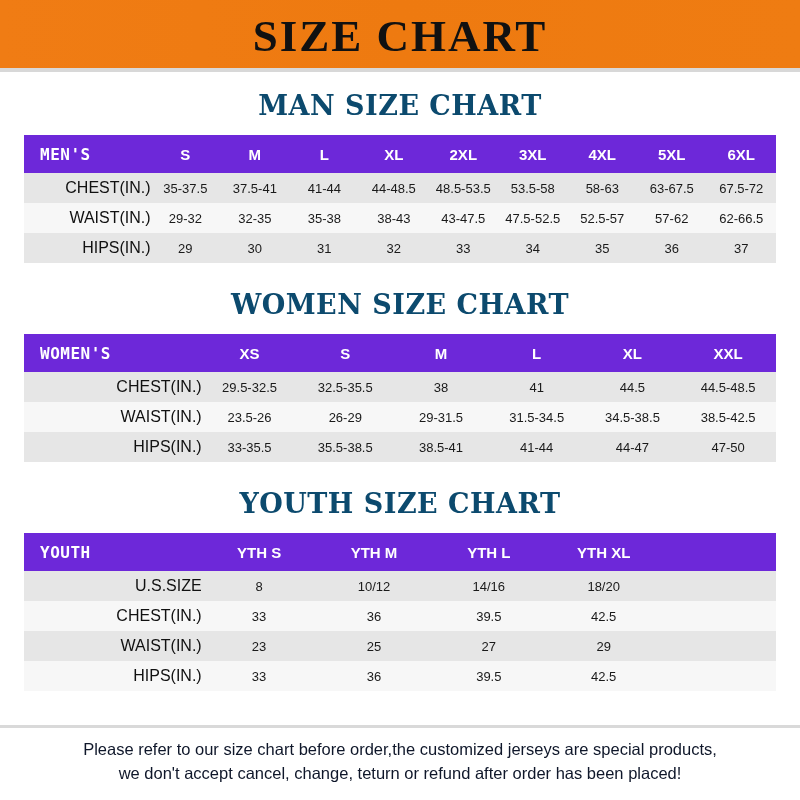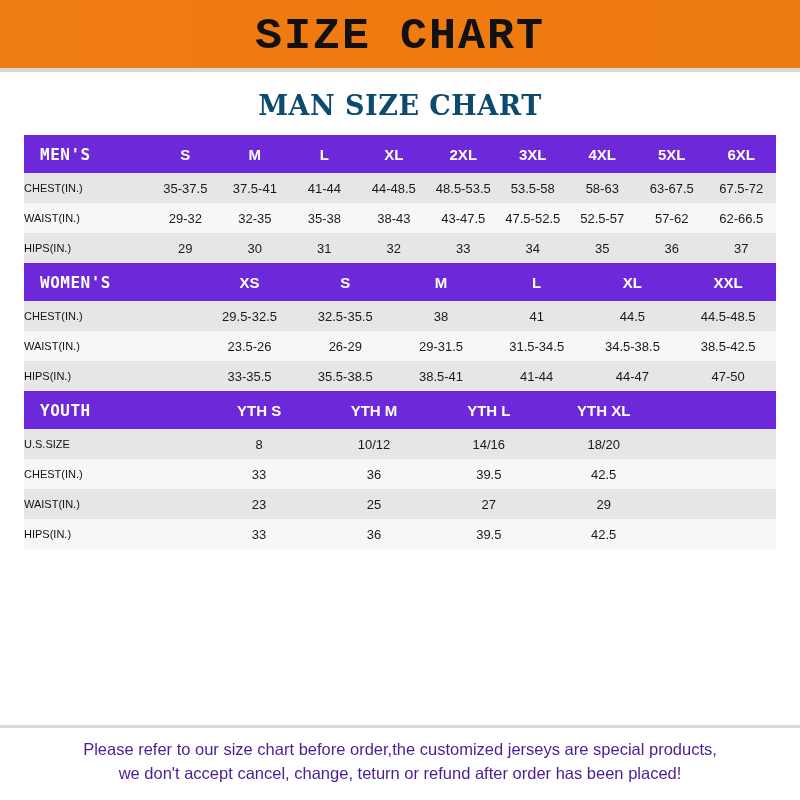--- a/index.html
+++ b/index.html
@@ -23,21 +23,21 @@
   
   .banner {
     height: 72px;
     background: linear-gradient(90deg, #f07c14 0%, #ee7a10 50%, #ef7c12 100%);
     display: flex;
     align-items: center;
     justify-content: center;
     position: relative;
   }
   .banner-title {
-    font-family: Liberation Mono, monospace;
+    font-family: Liberation Serif, serif;
     font-weight: 700;
     font-size: 45px;
     letter-spacing: 2px;
     color: #111111;
     text-align: left;
     line-height: 1;
   }
   .banner::after {
     content: "";
     position: absolute;
@@ -83,43 +83,43 @@
     font-weight: 700;
   }
   table.size-table thead th.rowhead {
     text-align: left;
     padding-left: 16px;
     font-family: "DejaVu Sans Mono", monospace;
     font-size: 16px;
     letter-spacing: 0.5px;
   }
   table.size-table tbody td.rowhead {
-    text-align: left;
-    font-size: 11px;
+    text-align: right;
+    font-size: 16px;
     color: #111;
   }
   tr.shade td { background: #e6e6e6; }
   tr.plain td { background: #f7f7f7; }
 
   
   .women-table th, .women-table td { height: 34px; font-size: 14px; }
   .women-table thead th { height: 42px; font-size: 16px; text-align: center; }
   .women-table thead th.rowhead { font-size: 17px; }
 
   .youth-table th, .youth-table td { height: 34px; font-size: 14px; }
   .youth-table thead th { height: 42px; font-size: 16px; }
   .youth-table thead th.rowhead { font-size: 17px; }
 
   
   .footer-note {
     position: absolute;
     left: 0; right: 0; bottom: 0;
     padding: 10px 18px 14px;
     border-top: 3px solid #d9d9d9;
-    color: #4c1d95;
+    color: #0f172a;
     font-size: 16.5px;
     line-height: 1.45;
     text-align: center;
     font-family: "Liberation Sans", sans-serif;
     background: #ffffff;
   }
   .footer-note div { white-space: nowrap; }
 </style>
 </head>
 <body>
@@ -182,20 +182,21 @@
           <td>34</td>
           <td>35</td>
           <td>36</td>
           <td>37</td>
         </tr>
       </tbody>
     </table>
   </div>
 
   <div class="section">
+    <div class="section-title women-title">WOMEN SIZE CHART</div>
     <table class="size-table women-table">
       <thead>
         <tr>
           <th class="rowhead" style="width:22%">WOMEN'S</th>
           <th style="width:13%">XS</th>
           <th style="width:13%">S</th>
           <th style="width:13%">M</th>
           <th style="width:13%">L</th>
           <th style="width:13%">XL</th>
           <th style="width:13%">XXL</th>
@@ -227,20 +228,21 @@
           <td>38.5-41</td>
           <td>41-44</td>
           <td>44-47</td>
           <td>47-50</td>
         </tr>
       </tbody>
     </table>
   </div>
 
   <div class="section">
+    <div class="section-title youth-title">YOUTH SIZE CHART</div>
     <table class="size-table youth-table">
       <thead>
         <tr>
           <th class="rowhead" style="width:22%">YOUTH</th>
           <th style="width:15.6%">YTH S</th>
           <th style="width:15.6%">YTH M</th>
           <th style="width:15.6%">YTH L</th>
           <th style="width:15.6%">YTH XL</th>
           <th style="width:15.6%"></th>
         </tr>

